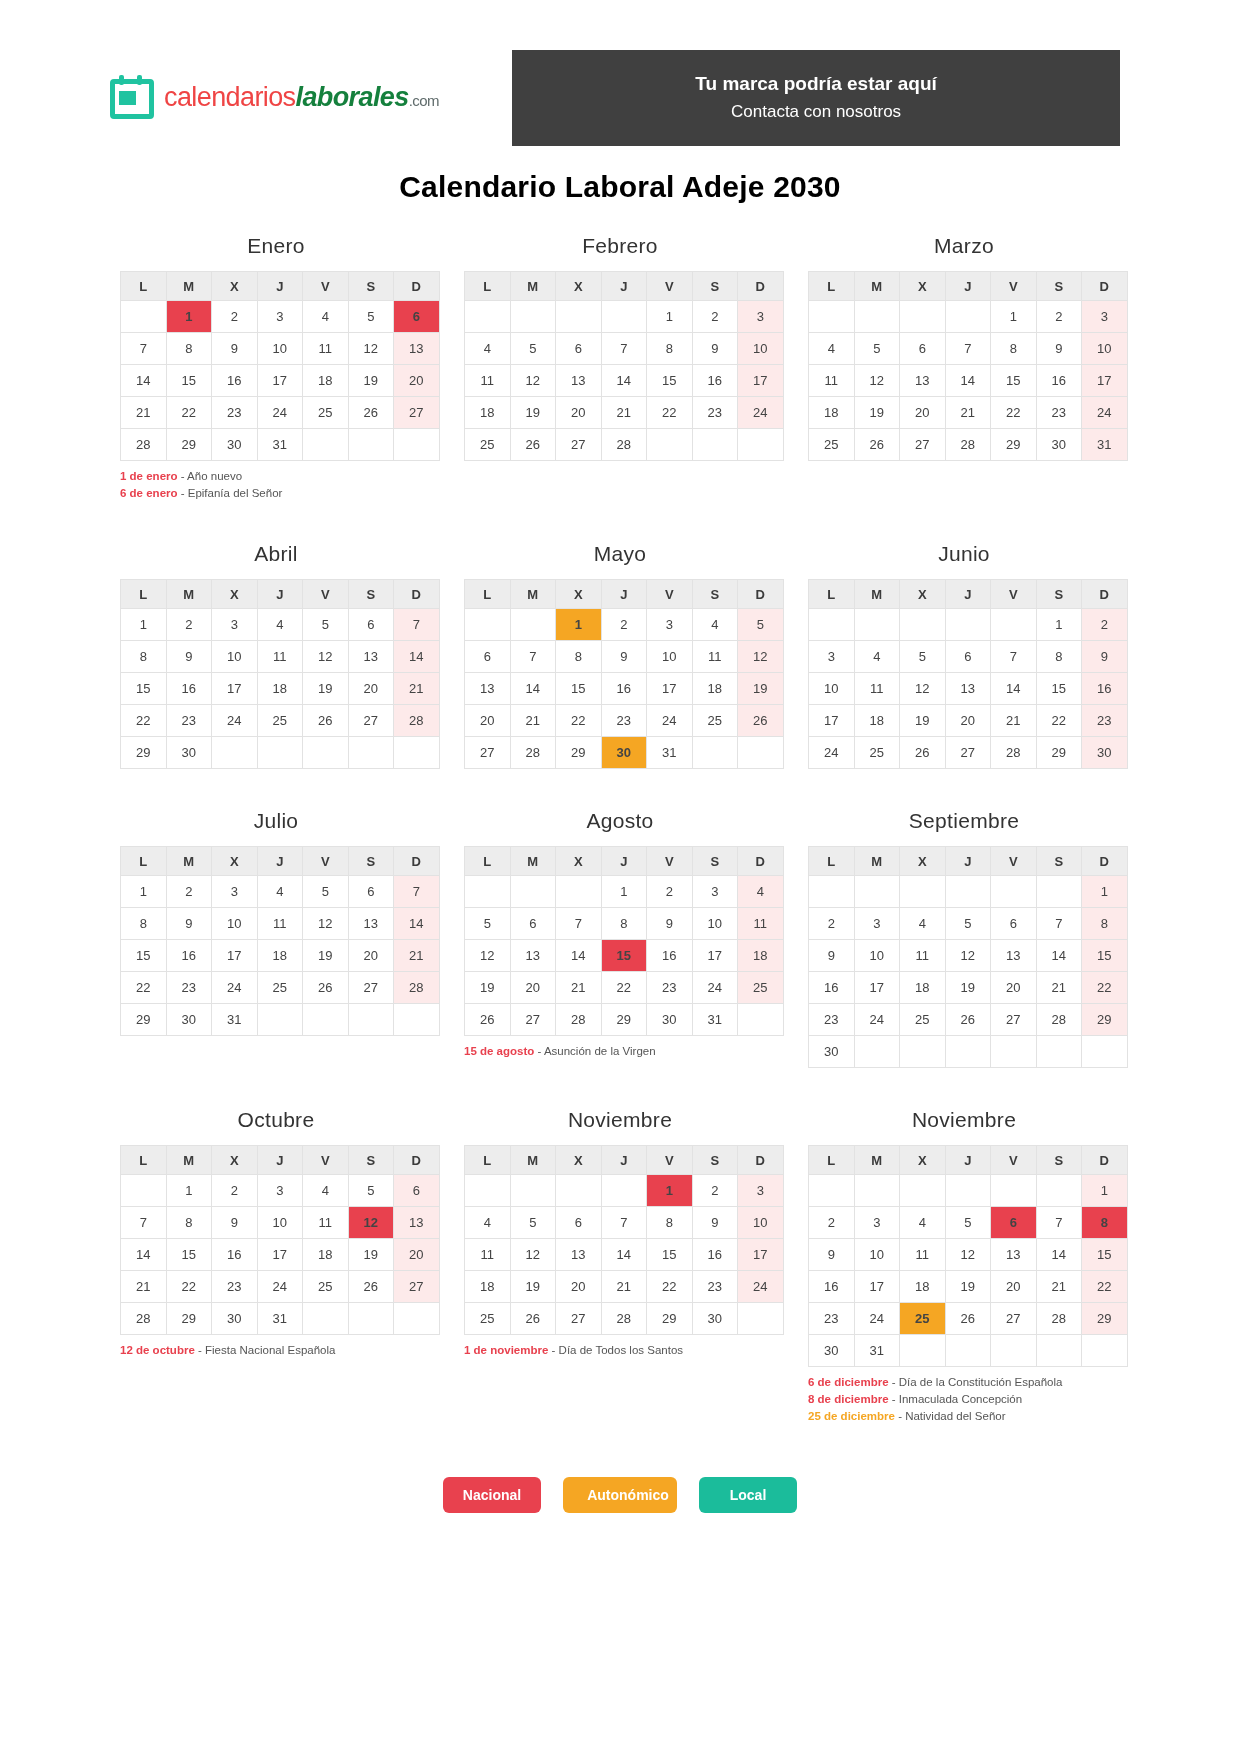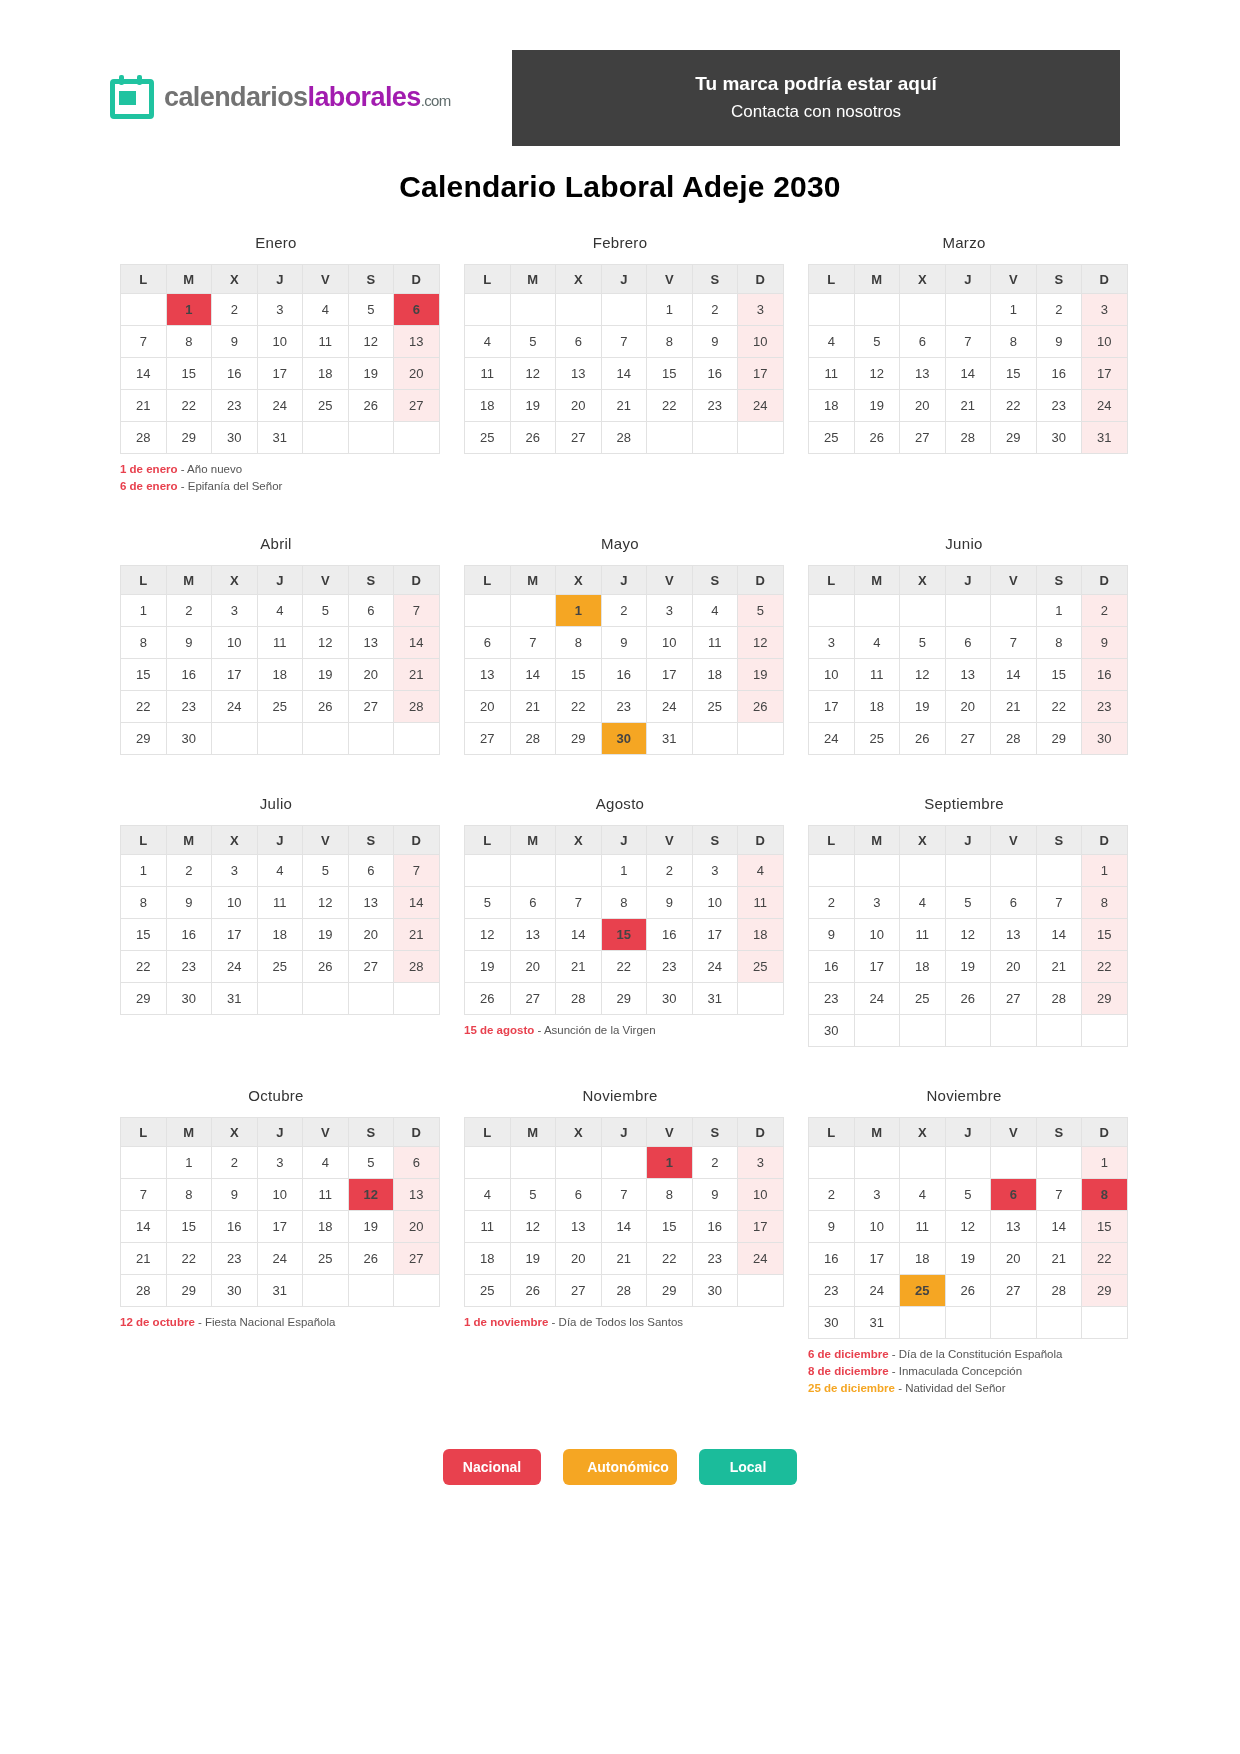--- a/index.html
+++ b/index.html
@@ -68,22 +68,22 @@
     left: 27px; top: 0px;
     width: 5px; height: 10px;
     background: #20c3a0;
     border-radius: 2px;
   }
   .logo-text {
     font-size: 27px;
     letter-spacing: -0.6px;
     white-space: nowrap;
   }
-  .logo-text .t1 { color: #737373; font-weight: bold; }
-  .logo-text .t2 { color: #a21caf; font-weight: bold; }
+  .logo-text .t1 { color: #ef4444; font-weight: normal; }
+  .logo-text .t2 { color: #15803d; font-weight: bold; font-style: italic; }
   .logo-text .t3 { color: #5f6b6b; font-size: 15px; }
 
   .banner {
     background: #404040;
     color: #ffffff;
     width: 620px;
     height: 96px;
     margin-left: 10px;
     display: flex;
     flex-direction: column;
@@ -117,21 +117,21 @@
     display: flex;
     justify-content: space-between;
     align-items: flex-start;
   }
   .month {
     width: 312px;
     position: relative;
   }
   .month-name {
     text-align: center;
-    font-size: 15px;
+    font-size: 21px;
     color: #333333;
     margin-bottom: 13px;
     letter-spacing: 0.3px;
   }
   table.cal {
     border-collapse: collapse;
     width: 312px;
     table-layout: fixed;
     border: 1px solid #d9d9d9;
   }

